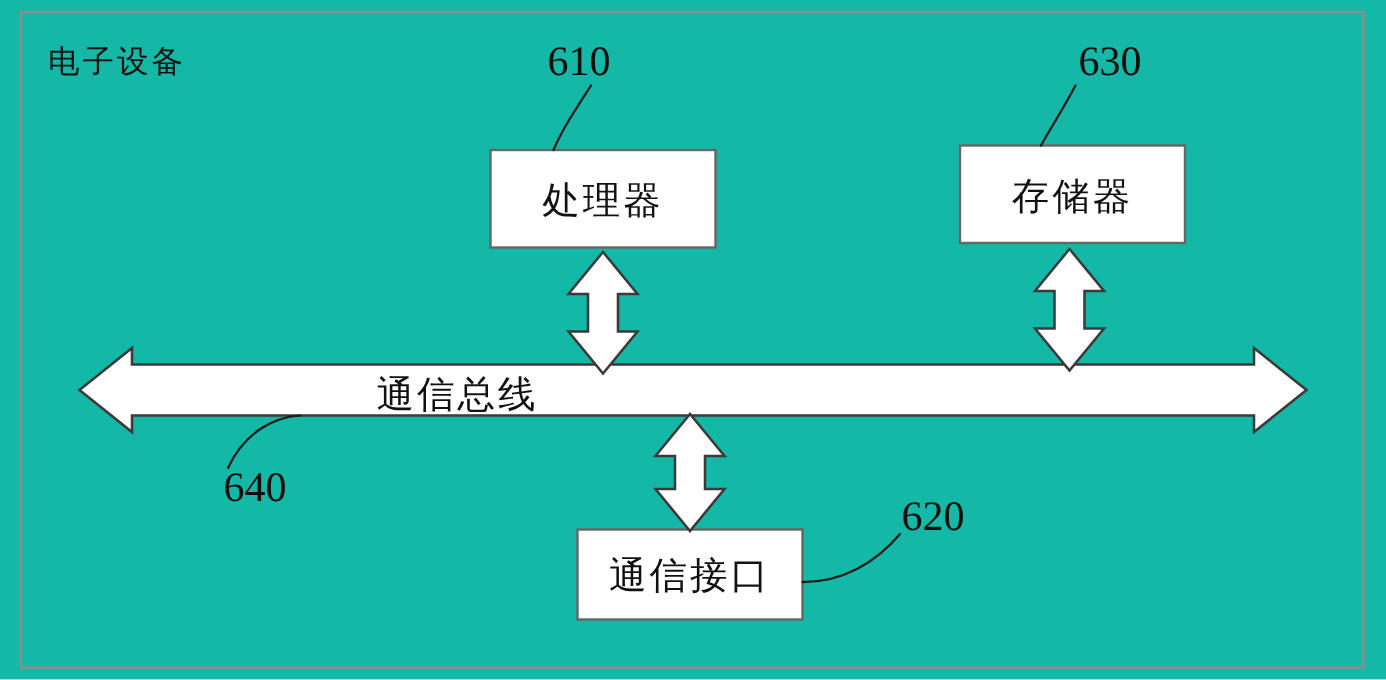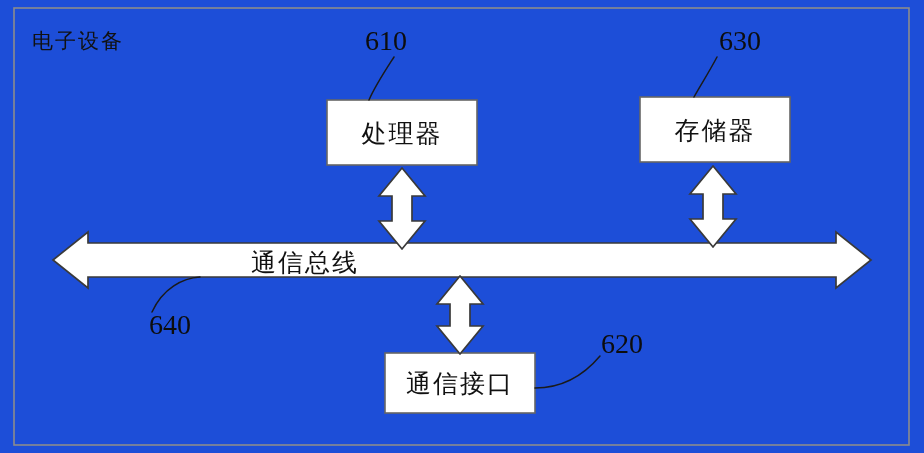--- a/index.html
+++ b/index.html
@@ -8,21 +8,21 @@
     padding: 0;
     background: #ffffff;
   }
   body {
     font-family: "Liberation Serif", "DejaVu Serif", serif;
   }
   #canvas {
     position: relative;
     width: 924px;
     height: 453px;
-    background: #1d4ed8;
+    background: #14b8a6;
     overflow: hidden;
   }
   #diagram-svg {
     position: absolute;
     left: 0;
     top: 0;
     width: 924px;
     height: 453px;
   }
   .frame-rect {

